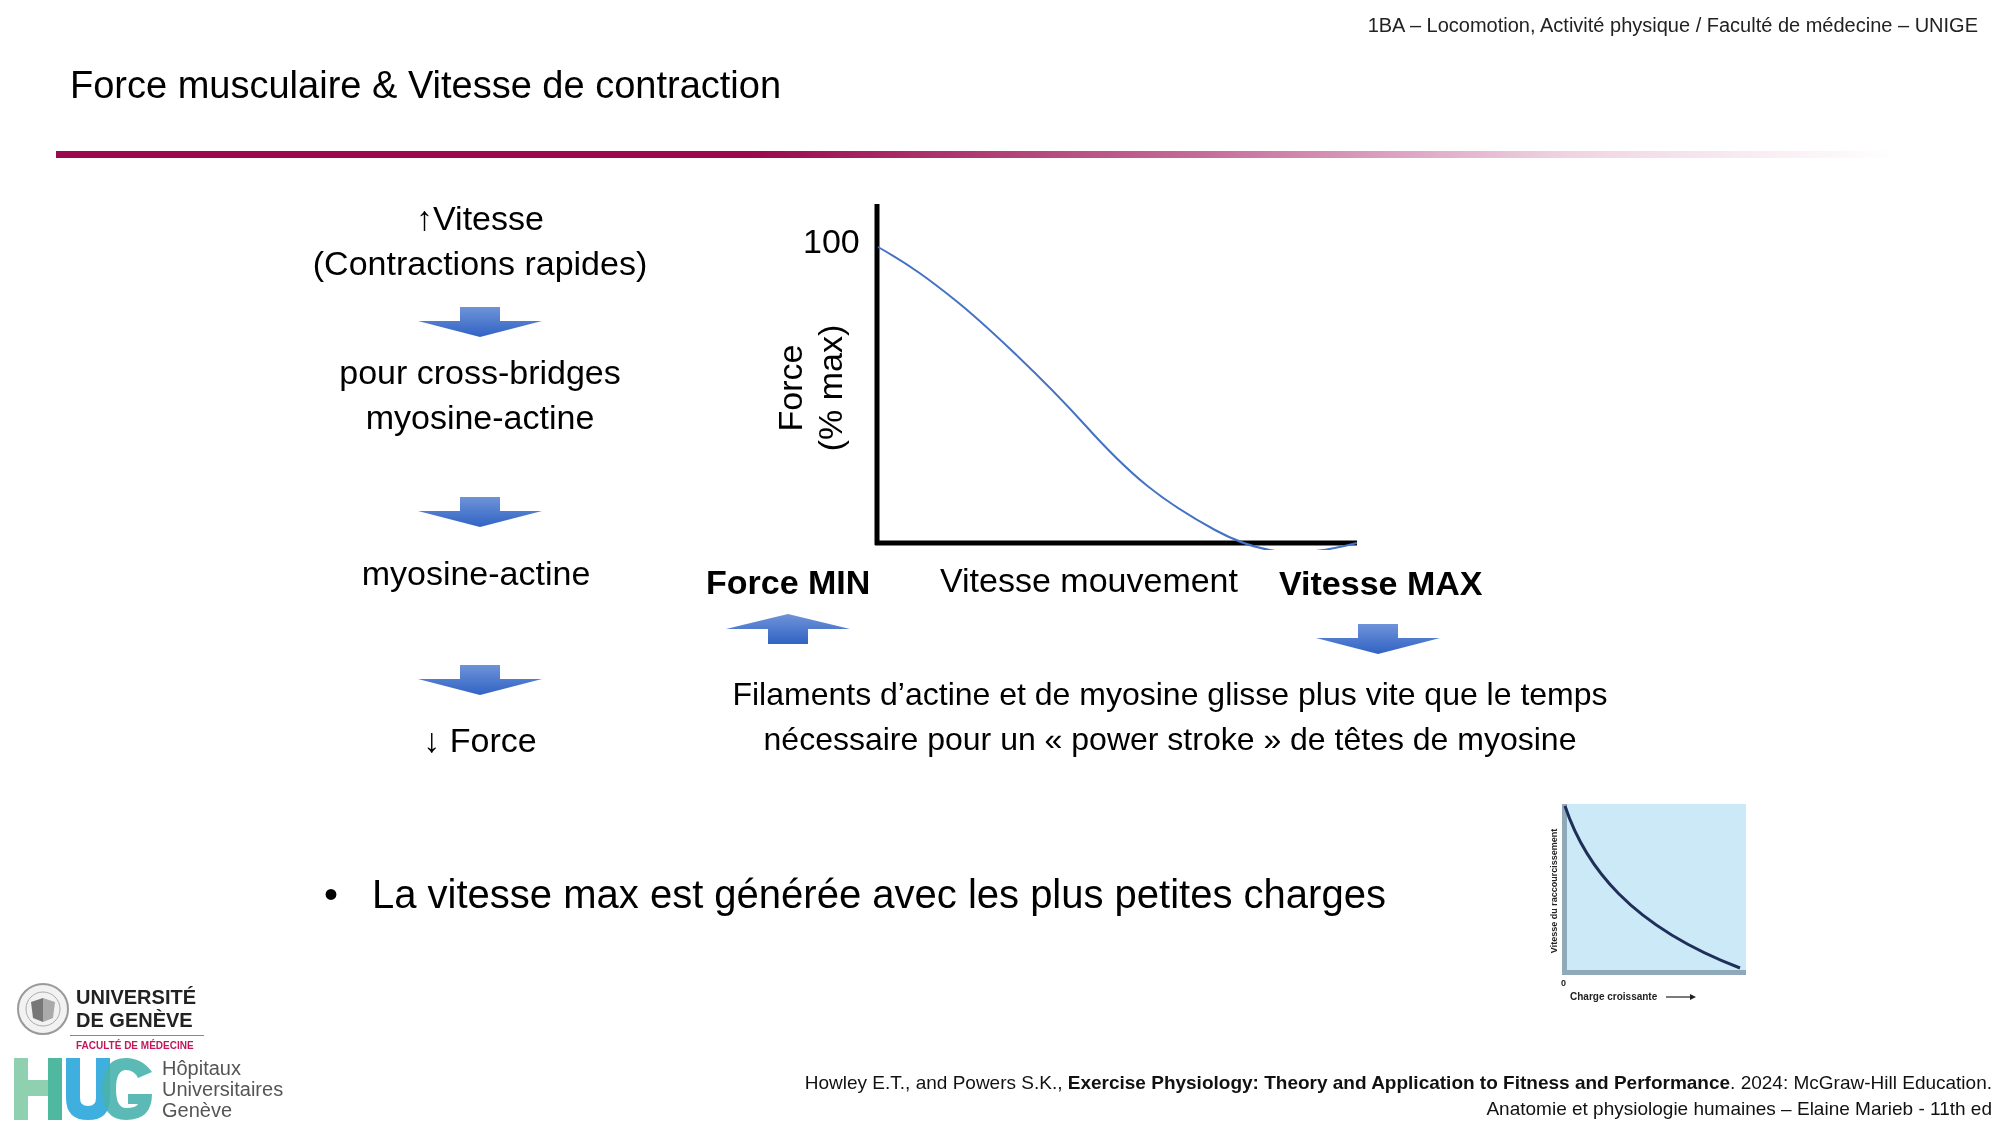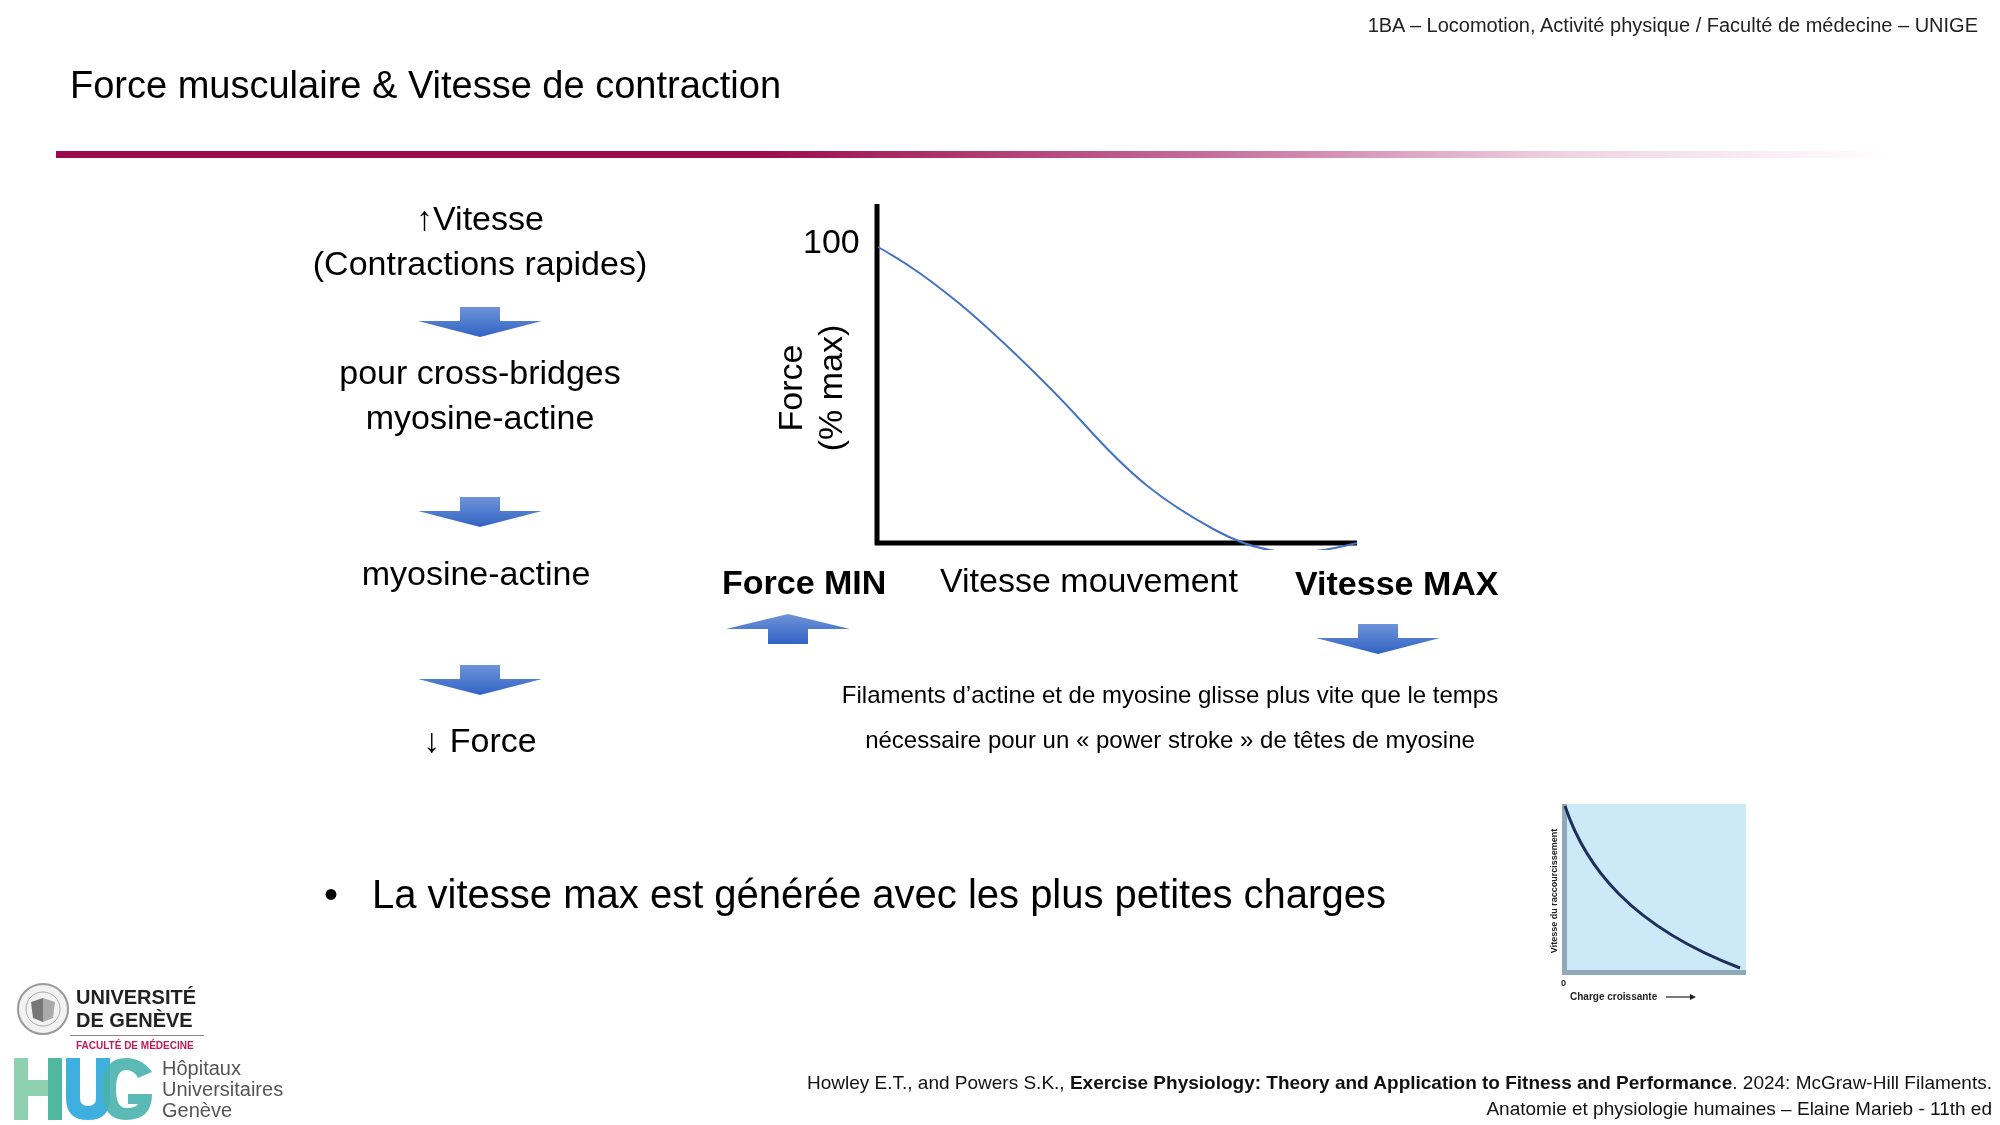--- a/index.html
+++ b/index.html
@@ -11,23 +11,23 @@
   #title-rule { left:56px; top:151px; width:1840px; height:7px;
     background: linear-gradient(to right, #9b0a4f 0%, #9b0a4f 38%, #c56a98 62%, #efd3e2 82%, #ffffff 100%); }
 
   .flow-text { position:absolute; text-align:center; font-size:34px; line-height:45px; white-space:nowrap; transform:translateX(-50%); }
   .flow-text .arr { font-weight:bold; font-size:34px; }
   .blue-arrow-down, .blue-arrow-up { position:absolute; }
   .axis-label-100 { position:absolute; font-size:34px; }
   .y-title { position:absolute; font-size:34px; line-height:40px; text-align:center; transform:rotate(-90deg); transform-origin:center; white-space:nowrap; }
 
   .lbl { position:absolute; font-size:34px; white-space:nowrap; }
-  .lbl.bold { font-weight:bold;margin-left:16px; }
+  .lbl.bold { font-weight:bold; }
 
-  #explain { position:absolute; left:670px; top:672px; width:1000px; text-align:center; font-size:24px; line-height:45px; }
+  #explain { position:absolute; left:670px; top:672px; width:1000px; text-align:center; font-size:32px; line-height:45px; }
 
   #bullet { position:absolute; left:300px; top:872px; font-size:40px; white-space:nowrap;margin-left:24px; }
   #bullet .dot { display:inline-block; width:48px; }
 
   #mini-chart { position:absolute; left:1540px; top:796px; width:210px; height:222px; }
 
   #unige-logo { position:absolute; left:14px; top:982px; width:190px; height:72px; }
   #hug-logo { position:absolute; left:14px; top:1058px; width:280px; height:62px; }
 
   #ref1 { position:absolute; right:8px; top:1072px; font-size:19px; color:#111; white-space:nowrap; }
@@ -143,15 +143,15 @@
     <path d="M 138 14 Q 128 0 112 0 Q 88 0 88 31 Q 88 62 112 62 Q 138 62 138 36 L 114 36 L 114 46 L 124 46 Q 122 50 112 50 Q 102 50 102 31 Q 102 12 112 12 Q 120 12 124 20 Z" fill="#49b3ad" opacity="0.9"></path>
   </svg>
   <div class="abs" style="left:148px; top:0px; font-size:20px; color:#555; line-height:21px;">
     <div>Hôpitaux</div>
     <div>Universitaires</div>
     <div>Genève</div>
   </div>
 </div>
 
 <div id="ref1">
-  <span>Howley E.T., and Powers S.K., </span><b>Exercise Physiology: Theory and Application to Fitness and Performance</b><span>. 2024: McGraw-Hill Filaments.</span>
+  <span>Howley E.T., and Powers S.K., </span><b>Exercise Physiology: Theory and Application to Fitness and Performance</b><span>. 2024: McGraw-Hill Education.</span>
 </div>
 <div id="ref2">Anatomie et physiologie humaines – Elaine Marieb  - 11th ed</div>
 
 </body></html>

